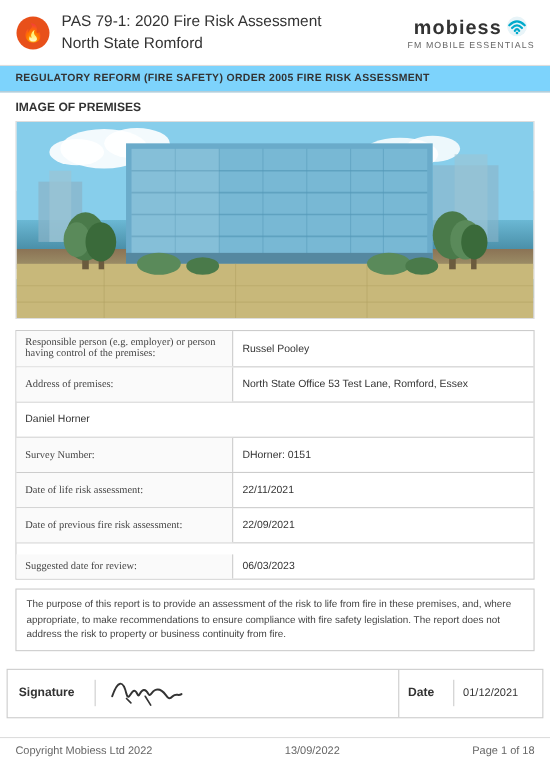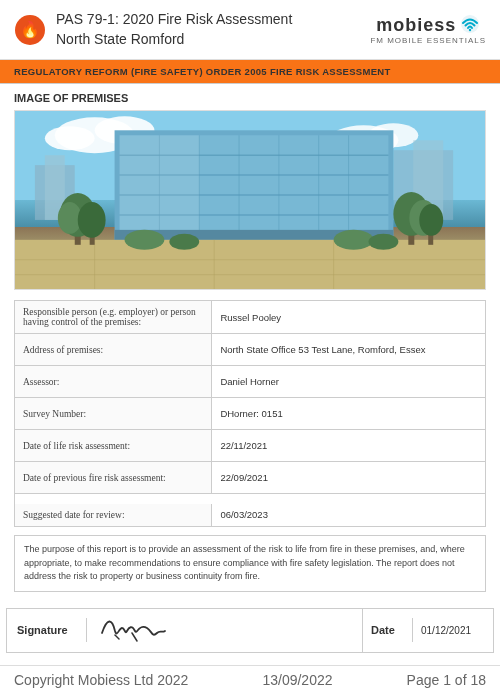--- a/index.html
+++ b/index.html
@@ -54,21 +54,21 @@
       letter-spacing: 1px;
     }
     .logo-sub {
       font-size: 8px;
       color: #666;
       letter-spacing: 1px;
       text-transform: uppercase;
     }
     
     .reg-bar {
-      background: #f97316;
+      background: #7dd3fc;
       padding: 6px 14px;
       font-size: 9.5px;
       font-weight: bold;
       color: #333;
       letter-spacing: 0.3px;
       border-bottom: 1px solid #ccc;
     }
     
     .section-title {
       padding: 8px 14px 6px;
@@ -177,21 +177,21 @@
       align-items: center;
     }
     
     .footer {
       margin-top: auto;
       padding: 6px 14px;
       display: flex;
       justify-content: space-between;
       align-items: center;
       border-top: 1px solid #ddd;
-      font-size: 14px;
+      font-size: 10px;
       color: #666;
     }
   </style>
 </head>
 <body>
 
 <div class="page">
 
   <div class="header">
     <div class="header-left">
@@ -308,23 +308,20 @@
     <div class="info-row">
       <div class="info-label">
         <span>Address of premises:</span>
       </div>
       <div class="info-value">
         <span>North State Office 53 Test Lane, Romford, Essex</span>
       </div>
     </div>
 
     <div class="info-row">
-      <div class="info-label">
-        <span>Assessor:</span>
-      </div>
       <div class="info-value">
         <span>Daniel Horner</span>
       </div>
     </div>
 
     <div class="info-row">
       <div class="info-label">
         <span>Survey Number:</span>
       </div>
       <div class="info-value">

